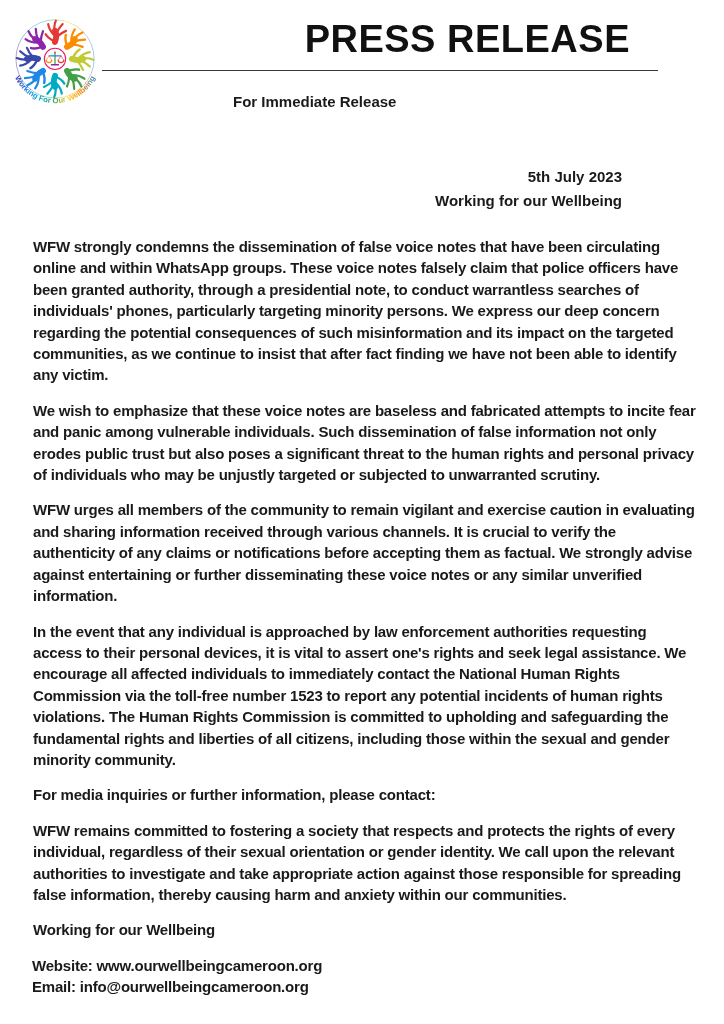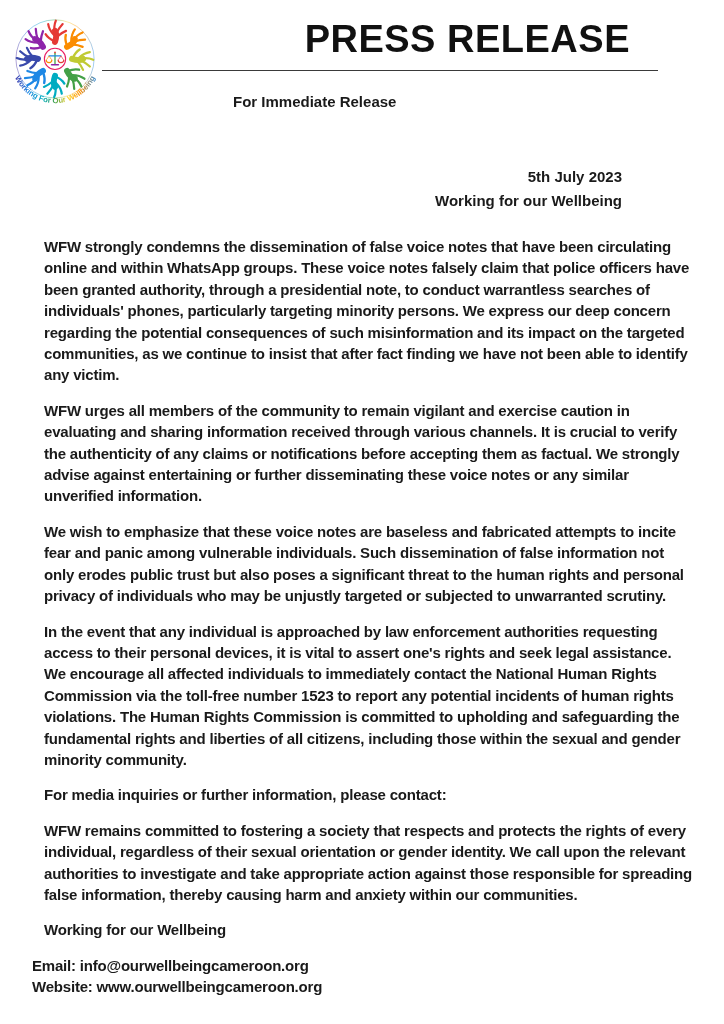--- a/index.html
+++ b/index.html
@@ -27,21 +27,21 @@
     font-size:15px;font-weight:700;
   }
   .dateblock{
     position:absolute;left:418px;top:124px;width:204px;
     text-align:right;font-size:15px;font-weight:700;line-height:23.5px;margin-top:41px;
   }
   .body-text{
     position:absolute;left:32px;top:236px;width:664px;
     font-size:15px;font-weight:700;line-height:21.4px;letter-spacing:-.2px;
   }
-  .body-text p{margin:0 0 14px 12px;}
+  .body-text p{margin:0 0 14px 1px;}
   .contact-block{margin-top:6px;}
   .contact-block p{margin:0;}
 </style>
 </head>
 <body>
 
 <div class="page">
 
   <div class="logo">
     <svg viewBox="-60 -60 120 132" xmlns="http://www.w3.org/2000/svg">
@@ -102,25 +102,25 @@
 
   <div class="release-label">For Immediate Release</div>
 
   <div class="dateblock">
     <div>5th July 2023</div>
     <div>Working for our Wellbeing</div>
   </div>
 
   <div class="body-text">
     <p>WFW strongly condemns the dissemination of false voice notes that have been circulating online and within WhatsApp groups. These voice notes falsely claim that police officers have been granted authority, through a presidential note, to conduct warrantless searches of individuals' phones, particularly targeting minority persons. We express our deep concern regarding the potential consequences of such misinformation and its impact on the targeted communities, as we continue to insist that after fact finding we have not been able to identify any victim.</p>
+    <p>We wish to emphasize that these voice notes are baseless and fabricated attempts to incite fear and panic among vulnerable individuals. Such dissemination of false information not only erodes public trust but also poses a significant threat to the human rights and personal privacy of individuals who may be unjustly targeted or subjected to unwarranted scrutiny.</p>
     <p>WFW urges all members of the community to remain vigilant and exercise caution in evaluating and sharing information received through various channels. It is crucial to verify the authenticity of any claims or notifications before accepting them as factual. We strongly advise against entertaining or further disseminating these voice notes or any similar unverified information.</p>
-    <p>We wish to emphasize that these voice notes are baseless and fabricated attempts to incite fear and panic among vulnerable individuals. Such dissemination of false information not only erodes public trust but also poses a significant threat to the human rights and personal privacy of individuals who may be unjustly targeted or subjected to unwarranted scrutiny.</p>
     <p>In the event that any individual is approached by law enforcement authorities requesting access to their personal devices, it is vital to assert one's rights and seek legal assistance. We encourage all affected individuals to immediately contact the National Human Rights Commission via the toll-free number 1523 to report any potential incidents of human rights violations. The Human Rights Commission is committed to upholding and safeguarding the fundamental rights and liberties of all citizens, including those within the sexual and gender minority community.</p>
     <p>For media inquiries or further information, please contact:</p>
     <p>WFW remains committed to fostering a society that respects and protects the rights of every individual, regardless of their sexual orientation or gender identity. We call upon the relevant authorities to investigate and take appropriate action against those responsible for spreading false information, thereby causing harm and anxiety within our communities.</p>
     <p>Working for our Wellbeing</p>
     <div class="contact-block">
+      <p>Website: www.ourwellbeingcameroon.org</p>
       <p>Email: info@ourwellbeingcameroon.org</p>
-      <p>Website: www.ourwellbeingcameroon.org</p>
     </div>
   </div>
 
 </div>
 
 </body></html>

